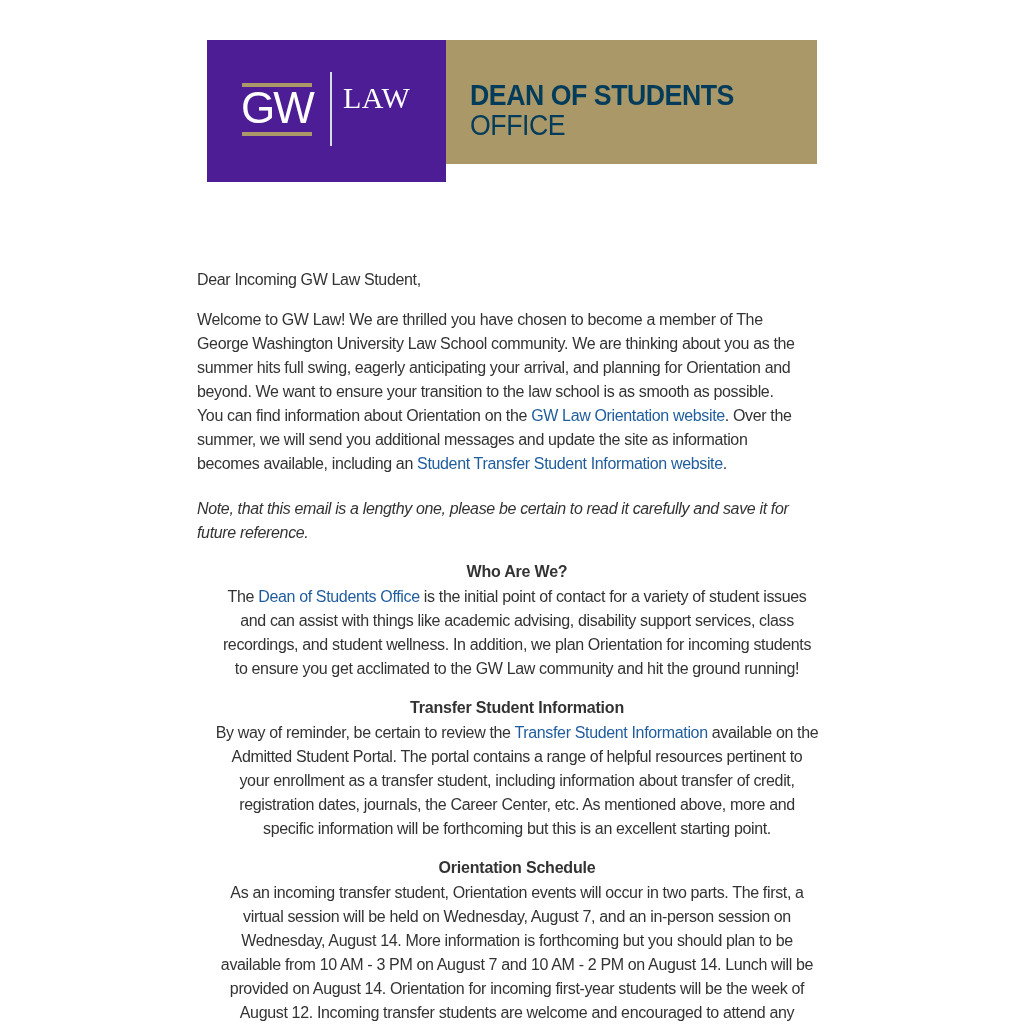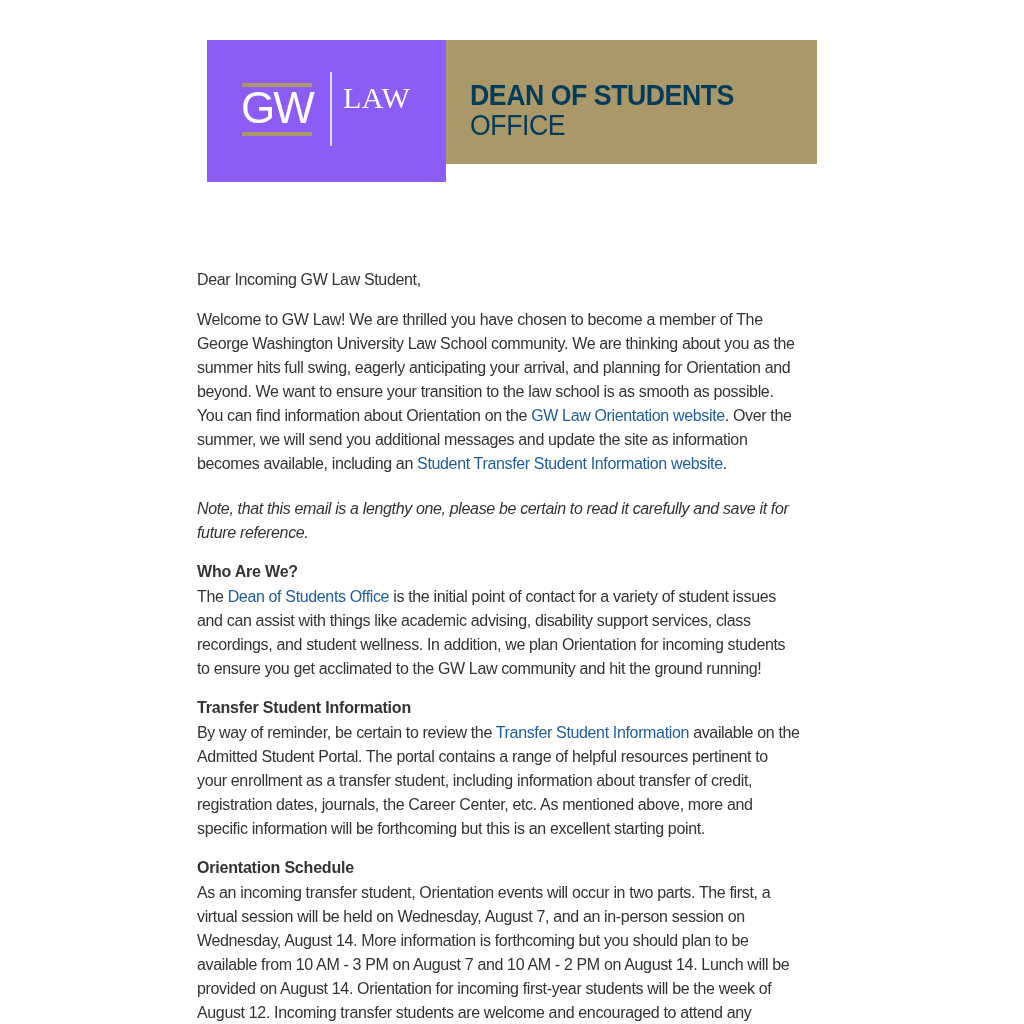--- a/index.html
+++ b/index.html
@@ -18,21 +18,21 @@
       position: absolute;
       left: 207px;
       top: 40px;
       width: 610px;
       height: 142px;
       display: flex;
     }
     .banner-left {
       width: 239px;
       height: 142px;
-      background: #8b5cf6;
+      background: #4c1d95;
       position: relative;
     }
     .banner-right {
       flex: 1;
       height: 124px;
       background: #aa9868;
       position: relative;
     }
     .gw-bar {
       position: absolute;
@@ -112,21 +112,21 @@
     }
     .line {
       display: block;
       white-space: nowrap;
       letter-spacing: -0.35px;
     }
     p { margin: 0; }
     .greeting { margin-bottom: 16px; }
     .para { margin-bottom: 21px; }
     .para2 { margin-bottom: 15px; font-style: italic; }
-    .section { margin-bottom: 15px; }
+    .section { margin-bottom: 15px; text-align: center; }
     .heading {
       font-weight: bold;
       display: block;
       line-height: 24px;
       margin-bottom: 1px;
       letter-spacing: -0.2px;
     }
     a {
       color: #1f5c9e;
     }

